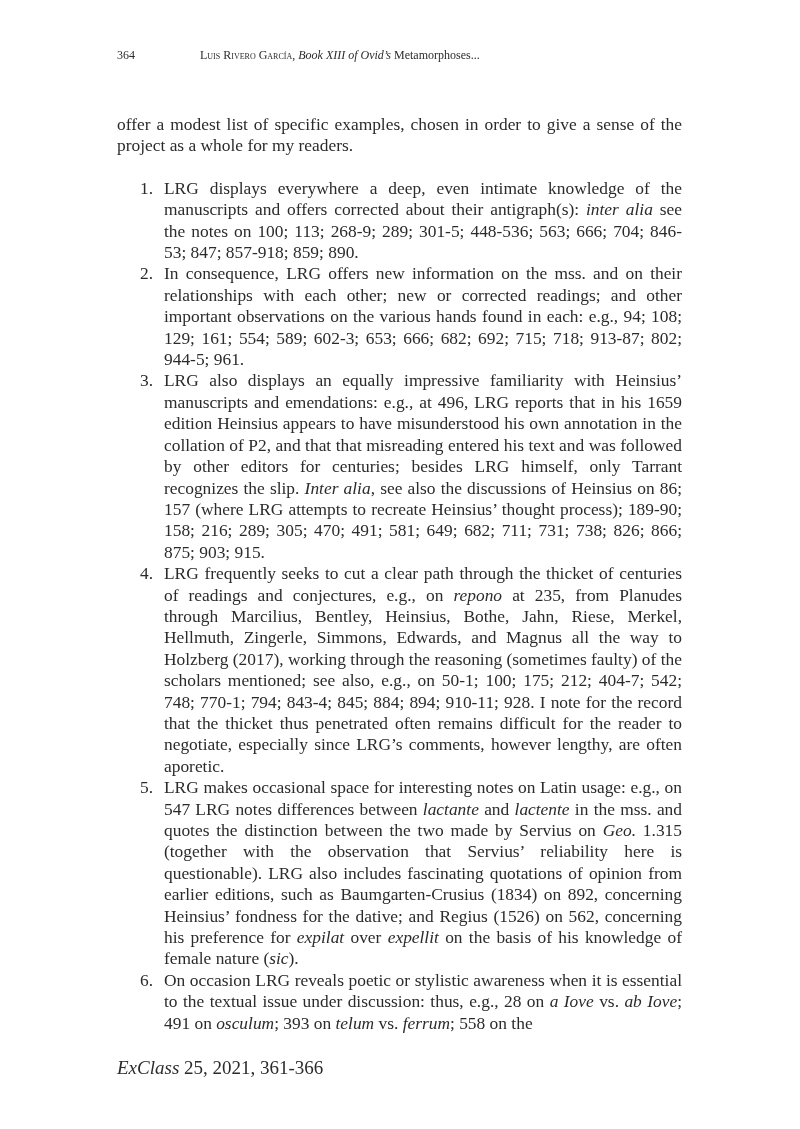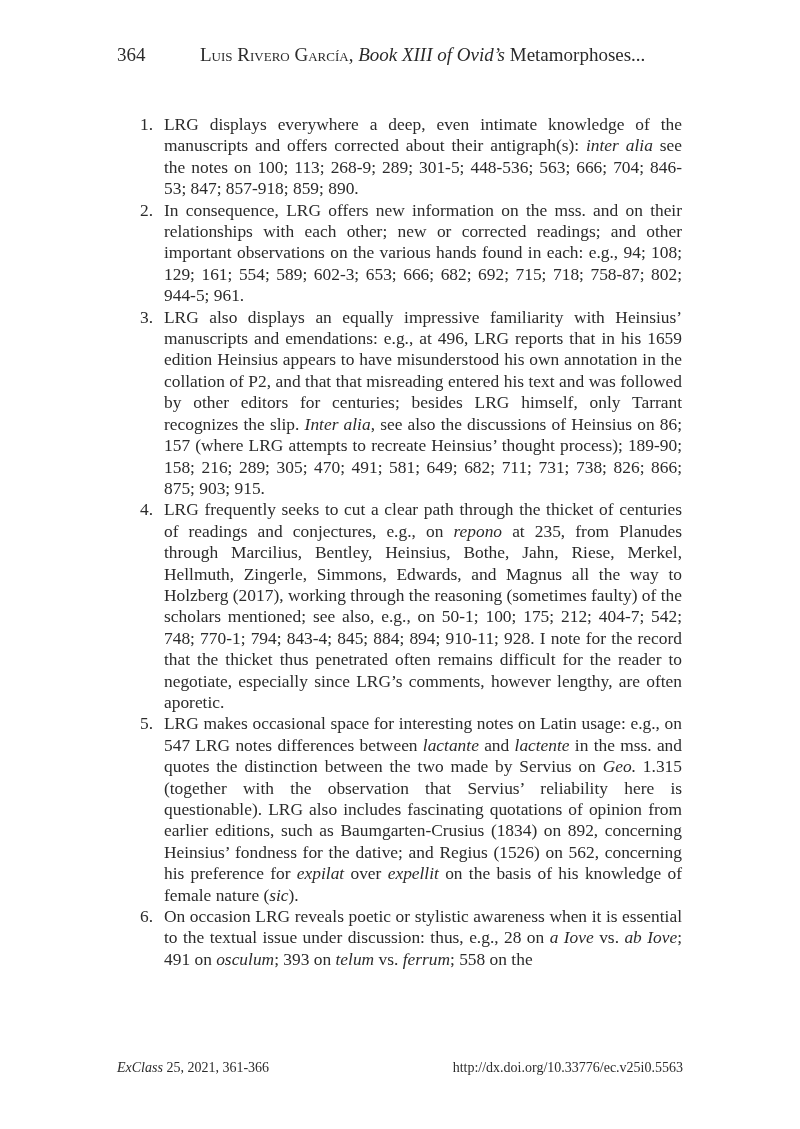--- a/index.html
+++ b/index.html
@@ -13,21 +13,21 @@
       position: relative;
       overflow: hidden;
       font-family: "Liberation Serif", "DejaVu Serif", serif;
       color: #2b2b2b;
     }
     .page-header {
       position: absolute;
       top: 44px;
       left: 117px;
       width: 566px;
-      font-size: 19px;
+      font-size: 12px;
       line-height: 22px;
       white-space: nowrap;
     }
     .page-number {
       display: inline-block;
       width: 83px;
     }
     .running-head .sc {
       font-variant: small-caps;
     }
@@ -61,41 +61,41 @@
       left: 23px;
       top: 0;
     }
     .it { font-style: italic; margin-top: 45px; }
 
     .page-footer {
       position: absolute;
       top: 1058px;
       left: 117px;
       width: 566px;
-      font-size: 14px;
+      font-size: 19px;
       line-height: 20px;
       display: flex;
       justify-content: space-between;
     }
     .page-footer i { font-style: italic; }
   </style>
 </head>
 <body>
 
 <div class="page-header">
   <span class="page-number">364</span><span class="running-head"><span class="sc">Luis Rivero García</span><span>, </span><i>Book XIII of Ovid’s</i> <span>Metamorphoses...</span></span>
 </div>
 
 <div class="body-text">
+  <p class="intro">offer a modest list of specific examples, chosen in order to give a sense of the project as a whole for my readers.</p>
   <ol class="examples" id="examples-list">
       <li><span class="item-number">1.</span><span>LRG displays everywhere a deep, even intimate knowledge of the manuscripts and offers corrected about their antigraph(s): </span><span class="it">inter alia</span><span> see the notes on 100; 113; 268-9; 289; 301-5; 448-536; 563; 666; 704; 846-53; 847; 857-918; 859; 890.</span></li>
-      <li><span class="item-number">2.</span><span>In consequence, LRG offers new information on the mss. and on their relationships with each other; new or corrected readings; and other important observations on the various hands found in each: e.g., 94; 108; 129; 161; 554; 589; 602-3; 653; 666; 682; 692; 715; 718; 758-87; 802; 944-5; 961.</span></li>
+      <li><span class="item-number">2.</span><span>In consequence, LRG offers new information on the mss. and on their relationships with each other; new or corrected readings; and other important observations on the various hands found in each: e.g., 94; 108; 129; 161; 554; 589; 602-3; 653; 666; 682; 692; 715; 718; 913-87; 802; 944-5; 961.</span></li>
       <li><span class="item-number">3.</span><span>LRG also displays an equally impressive familiarity with Heinsius’ manuscripts and emendations: e.g., at 496, LRG reports that in his 1659 edition Heinsius appears to have misunderstood his own annotation in the collation of P2, and that that misreading entered his text and was followed by other editors for centuries; besides LRG himself, only Tarrant recognizes the slip. </span><span class="it">Inter alia</span><span>, see also the discussions of Heinsius on 86; 157 (where LRG attempts to recreate Heinsius’ thought process); 189-90; 158; 216; 289; 305; 470; 491; 581; 649; 682; 711; 731; 738; 826; 866; 875; 903; 915.</span></li>
       <li><span class="item-number">4.</span><span>LRG frequently seeks to cut a clear path through the thicket of centuries of readings and conjectures, e.g., on </span><span class="it">repono</span><span> at 235, from Planudes through Marcilius, Bentley, Heinsius, Bothe, Jahn, Riese, Merkel, Hellmuth, Zingerle, Simmons, Edwards, and Magnus all the way to Holzberg (2017), working through the reasoning (sometimes faulty) of the scholars mentioned; see also, e.g., on 50-1; 100; 175; 212; 404-7; 542; 748; 770-1; 794; 843-4; 845; 884; 894; 910-11; 928. I note for the record that the thicket thus penetrated often remains difficult for the reader to negotiate, especially since LRG’s comments, however lengthy, are often aporetic.</span></li>
       <li><span class="item-number">5.</span><span>LRG makes occasional space for interesting notes on Latin usage: e.g., on 547 LRG notes differences between </span><span class="it">lactante</span><span> and </span><span class="it">lactente</span><span> in the mss. and quotes the distinction between the two made by Servius on </span><span class="it">Geo.</span><span> 1.315 (together with the observation that Servius’ reliability here is questionable). LRG also includes fascinating quotations of opinion from earlier editions, such as Baumgarten-Crusius (1834) on 892, concerning Heinsius’ fondness for the dative; and Regius (1526) on 562, concerning his preference for </span><span class="it">expilat</span><span> over </span><span class="it">expellit</span><span> on the basis of his knowledge of female nature (</span><span class="it">sic</span><span>).</span></li>
       <li><span class="item-number">6.</span><span>On occasion LRG reveals poetic or stylistic awareness when it is essential to the textual issue under discussion: thus, e.g., 28 on </span><span class="it">a Iove</span><span> vs. </span><span class="it">ab Iove</span><span>; 491 on </span><span class="it">osculum</span><span>; 393 on </span><span class="it">telum</span><span> vs. </span><span class="it">ferrum</span><span>; 558 on the</span></li>
     </ol>
 </div>
 
 <div class="page-footer">
   <span><i>ExClass</i><span> 25, 2021, 361-366</span></span>
-  <span>http://dx.doi.org/10.33776/ec.v25i0.5563</span>
 </div>
 
 </body></html>

